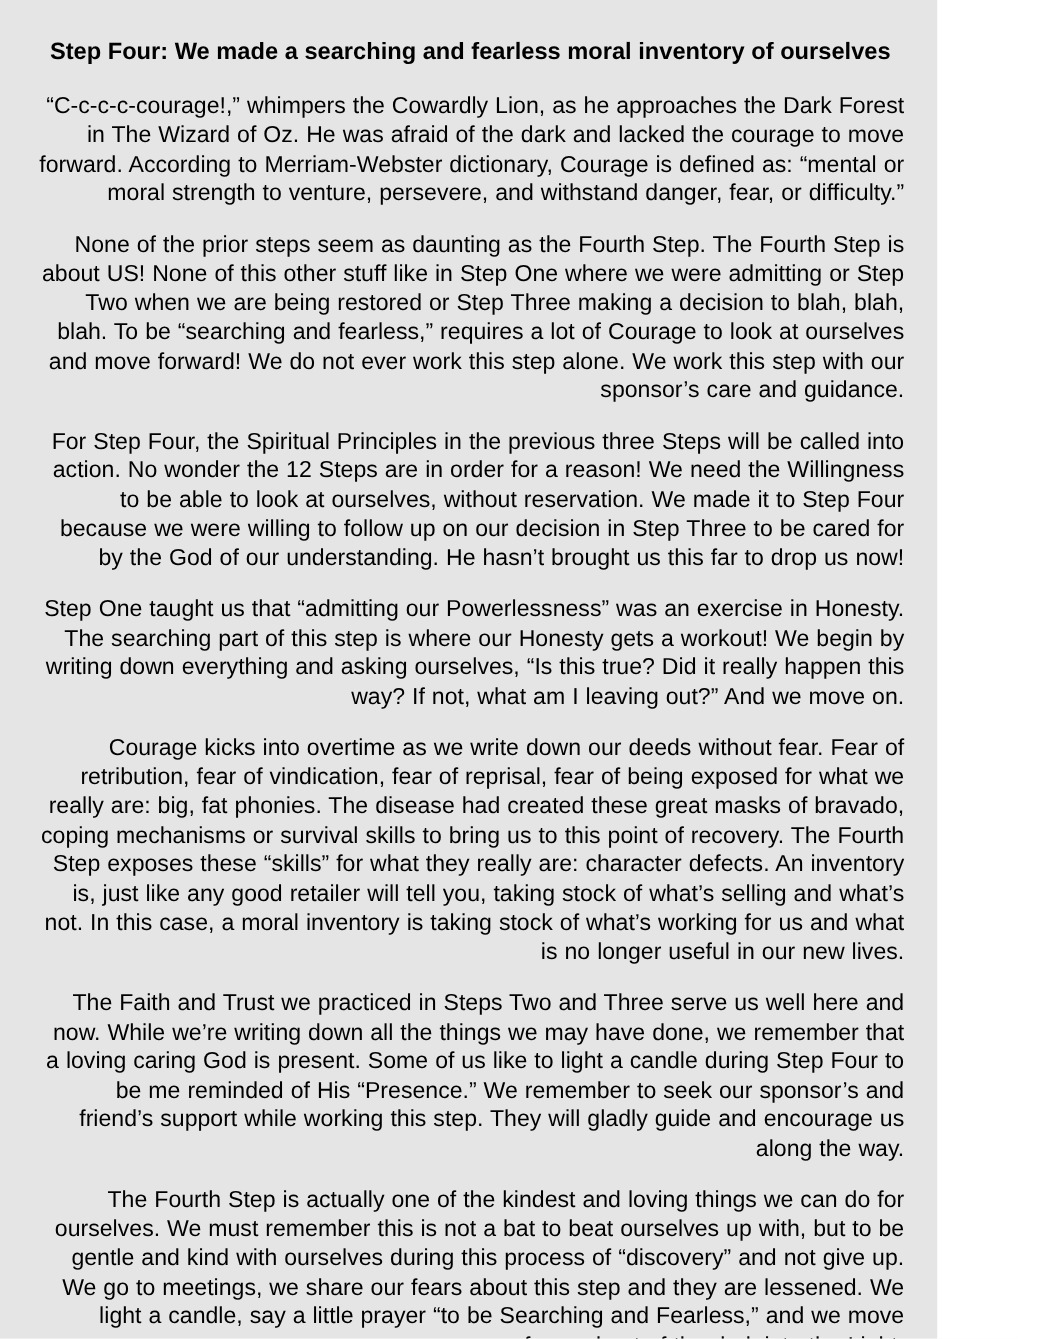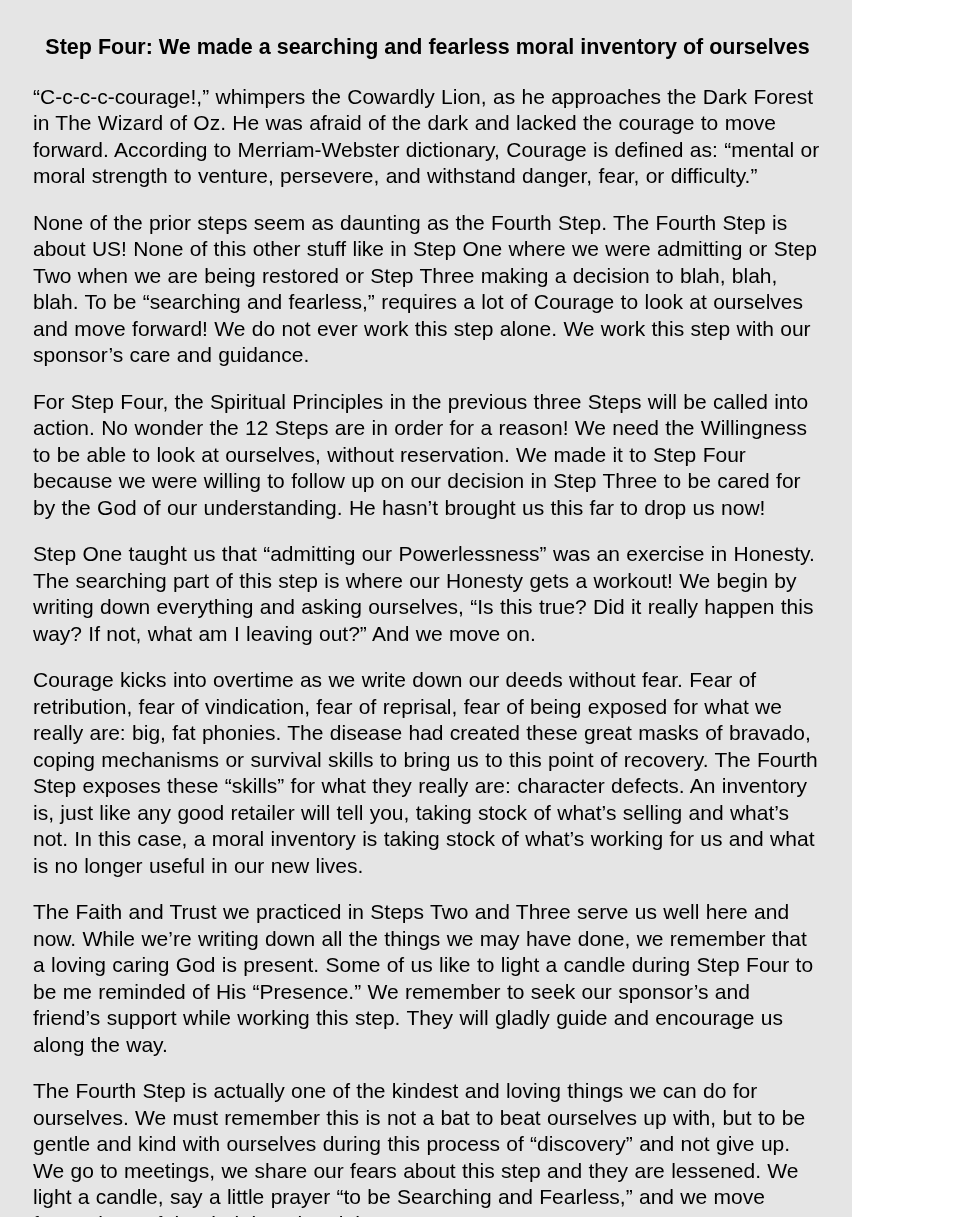--- a/index.html
+++ b/index.html
@@ -22,21 +22,21 @@
     }
     .doc-title {
       font-size: 21.5px;
       font-weight: bold;
       text-align: center;
       margin: 0 0 23px 0;
       line-height: 26.5px;
     }
     .doc-paragraph {
       margin: 0 0 20px 0;
-      text-align: left;
+      text-align: right;
       word-spacing: 0.5px;
     }
   </style>
 </head>
 <body>
 
 <div class="page">
   <h1 class="doc-title">Step Four: We made a searching and fearless moral inventory of ourselves</h1>
 
   <p class="doc-paragraph">“C-c-c-c-courage!,” whimpers the Cowardly Lion, as he approaches the Dark Forest in The Wizard of Oz. He was afraid of the dark and lacked the courage to move forward. According to Merriam-Webster dictionary, Courage is defined as: “mental or moral strength to venture, persevere, and withstand danger, fear, or difficulty.”</p>

